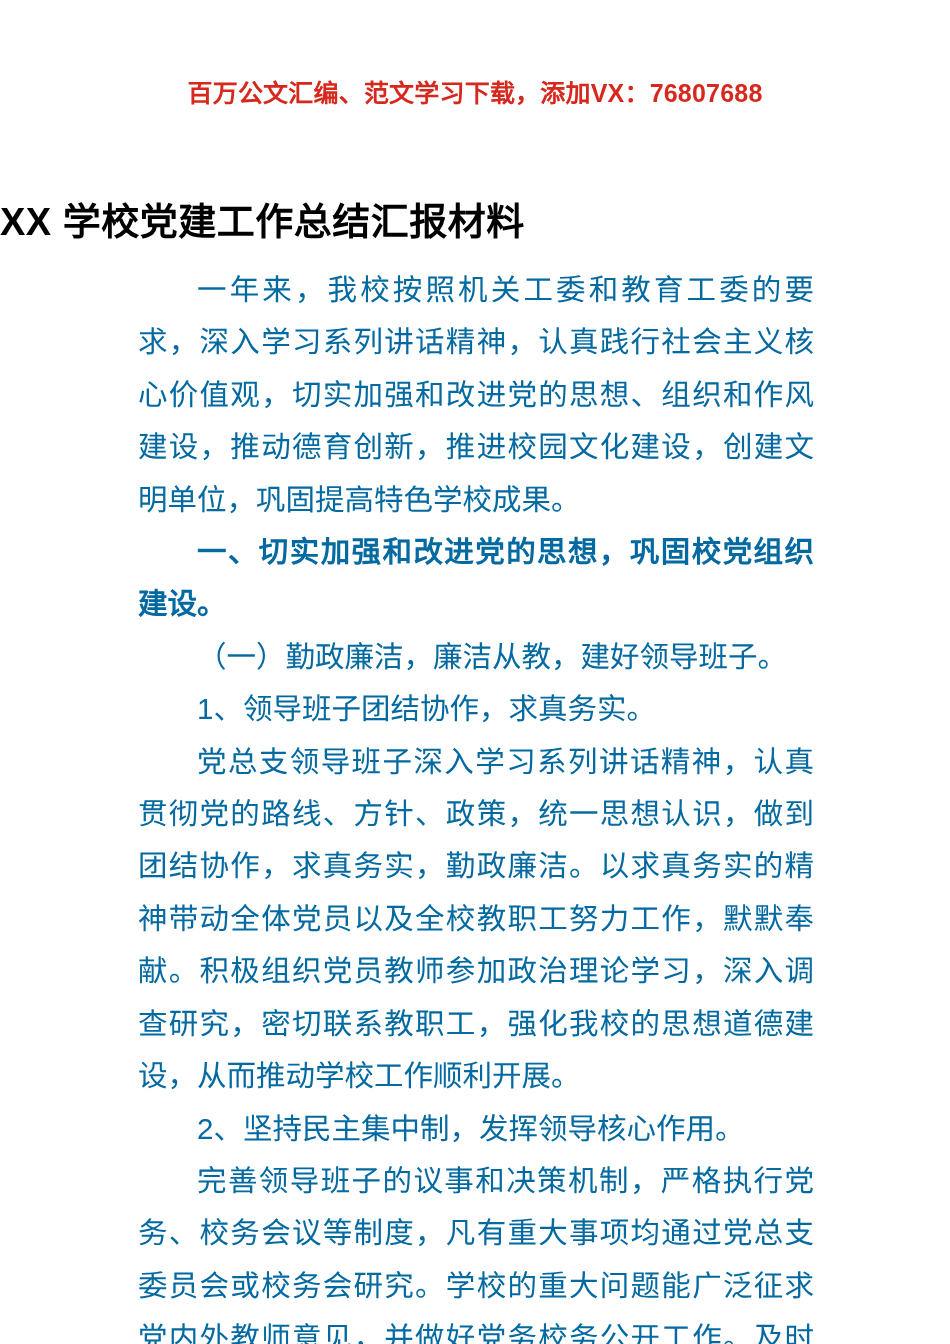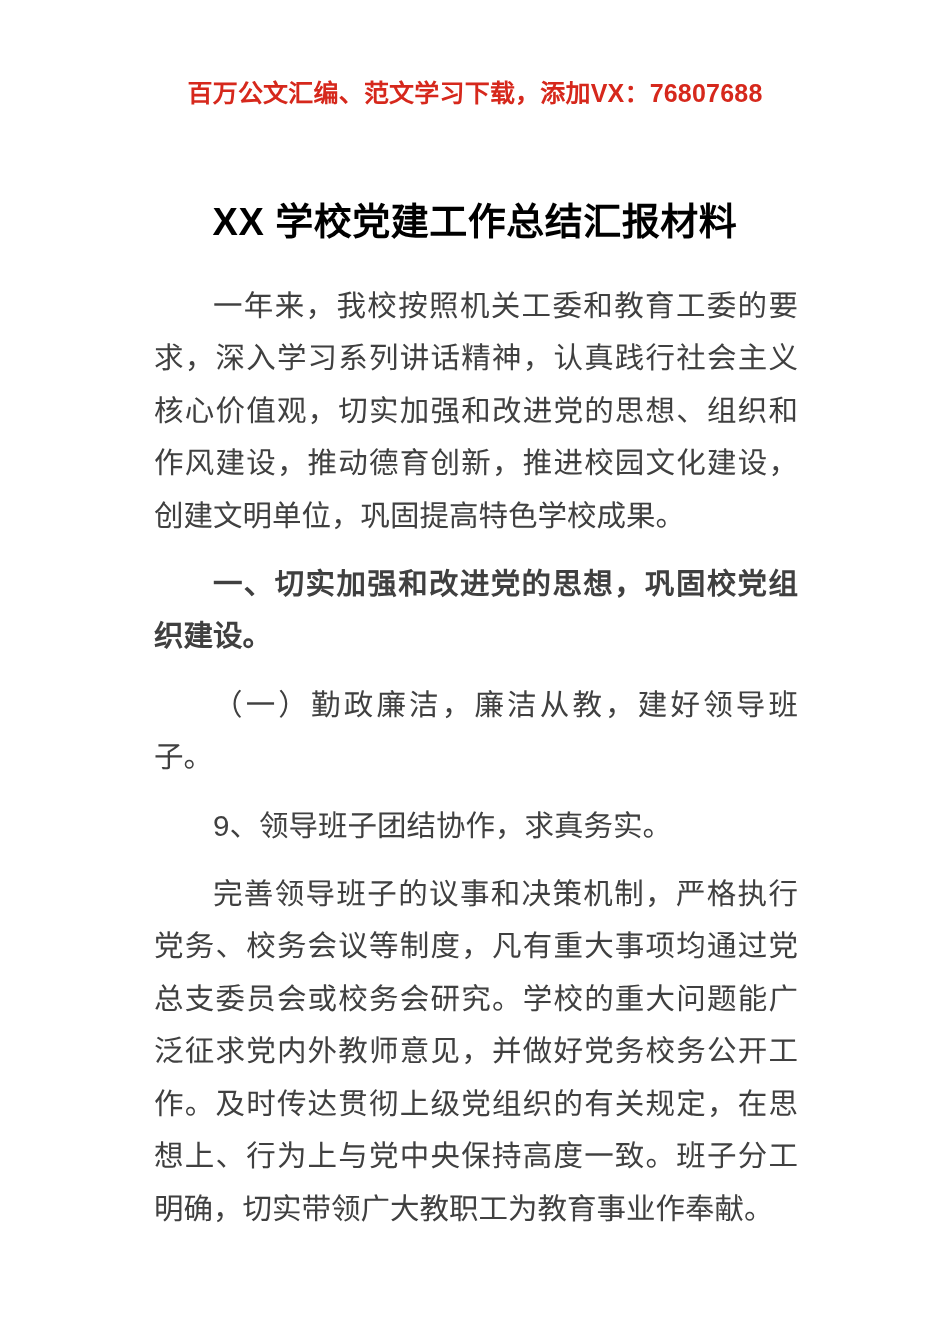--- a/index.html
+++ b/index.html
@@ -39,44 +39,44 @@
     letter-spacing: 0.2px;
     white-space: nowrap;
   }
 
   
   .doc-title {
     position: absolute;
     top: 172px;
     left: 0;
     width: 950px;
-    text-align: center;
+    text-align: left;
     font-size: 38px;
     line-height: 50px;
     font-weight: 700;
     color: #000000;
     letter-spacing: 0.5px;
     white-space: nowrap;
   }
 
   
   .doc-body {
     position: absolute;
     top: 264px;
     left: 138px;
     width: 676px;
   }
 
   .para {
-    margin: 16px;
+    margin: 0;
     font-size: 29.5px;
     line-height: 52.4px;
     text-align: justify;
     text-justify: inter-ideograph;
-    color: #404040;
+    color: #0369a1;
     letter-spacing: 0px;
     word-break: break-all;
   }
 
   .para.indent {
     text-indent: 2em;
   }
 
   
   .para.heading-1 {
@@ -97,18 +97,20 @@
 <div class="page">
 
   <div class="promo-header">百万公文汇编、范文学习下载，添加VX：76807688</div>
 
   <h1 class="doc-title">XX 学校党建工作总结汇报材料</h1>
 
   <div class="doc-body">
     <p class="para indent">一年来，我校按照机关工委和教育工委的要求，深入学习系列讲话精神，认真践行社会主义核心价值观，切实加强和改进党的思想、组织和作风建设，推动德育创新，推进校园文化建设，创建文明单位，巩固提高特色学校成果。</p>
     <p class="para indent heading-1">一、切实加强和改进党的思想，巩固校党组织建设。</p>
     <p class="para indent sub-head">（一）勤政廉洁，廉洁从教，建好领导班子。</p>
-    <p class="para indent numbered">9、领导班子团结协作，求真务实。</p>
+    <p class="para indent numbered">1、领导班子团结协作，求真务实。</p>
+    <p class="para indent">党总支领导班子深入学习系列讲话精神，认真贯彻党的路线、方针、政策，统一思想认识，做到团结协作，求真务实，勤政廉洁。以求真务实的精神带动全体党员以及全校教职工努力工作，默默奉献。积极组织党员教师参加政治理论学习，深入调查研究，密切联系教职工，强化我校的思想道德建设，从而推动学校工作顺利开展。</p>
+    <p class="para indent numbered">2、坚持民主集中制，发挥领导核心作用。</p>
     <p class="para indent">完善领导班子的议事和决策机制，严格执行党务、校务会议等制度，凡有重大事项均通过党总支委员会或校务会研究。学校的重大问题能广泛征求党内外教师意见，并做好党务校务公开工作。及时传达贯彻上级党组织的有关规定，在思想上、行为上与党中央保持高度一致。班子分工明确，切实带领广大教职工为教育事业作奉献。</p>
 
   </div>
 
 </div>
 
 </body></html>

